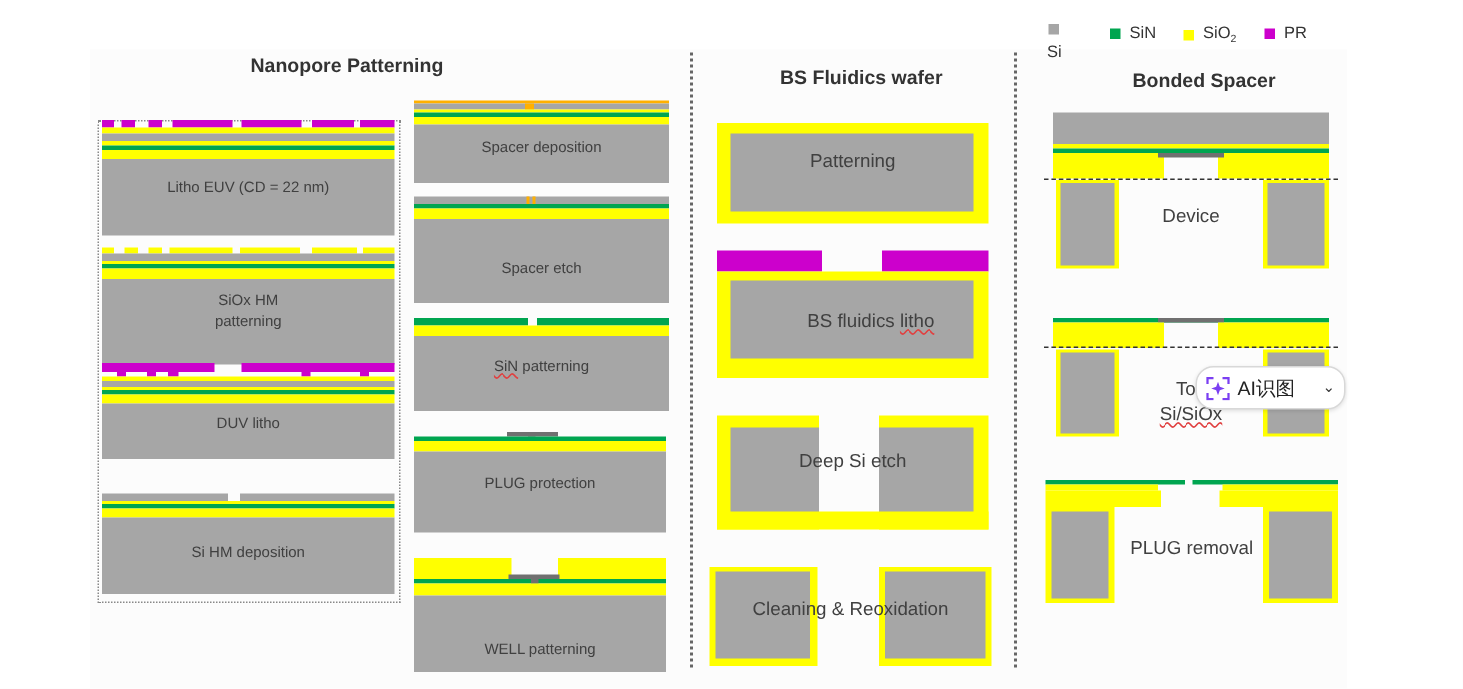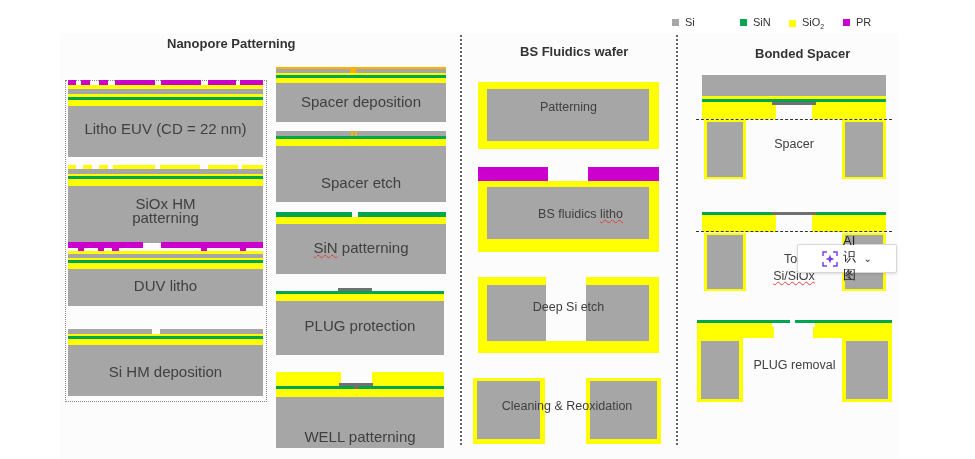--- a/index.html
+++ b/index.html
@@ -7,38 +7,38 @@
          font-family:"Liberation Sans", "DejaVu Sans", sans-serif; }
   .slide { position:absolute; left:60px; top:33px; width:838px; height:426px; background:#fcfcfc; }
   .abs { position:absolute; }
   .si { background:#a6a6a6; }
   .sin { background:#00a550; }
   .ox { background:#ffff00; }
   .pr { background:#cc00cc; }
   .spacer { background:#ffb000; }
   .plug { background:#707070; }
   .title { position:absolute; font-weight:bold; color:#333; font-size:13px; white-space:nowrap; }
-  .lbl { position:absolute; color:#404040; font-size:15px; text-align:center; white-space:nowrap; }
+  .lbl { position:absolute; color:#404040; font-size:10px; text-align:center; white-space:nowrap; }
   .lbl-big { position:absolute; color:#404040; font-size:12.5px; text-align:center; white-space:nowrap; }
   .vdots { position:absolute; width:0; border-left:2px dotted #666; }
   .dash { position:absolute; height:0; border-top:1.5px dashed #333; }
   .legend-item { position:absolute; top:16px; font-size:11px; color:#333; display:flex; align-items:center; gap:6px; white-space:nowrap; }
   .legend-swatch { width:7px; height:7px; display:inline-block; }
   .ai-btn { position:absolute; left:797px; top:244px; width:100px; height:29px; background:#fff; border:1px solid #d8d8d8;
-            border-radius:2px; box-shadow:0 1px 3px rgba(0,0,0,0.12); display:flex; align-items:center; box-sizing:border-box; padding:0 24px; gap:5px; cursor:pointer; }
+            border-radius:12px; box-shadow:0 1px 3px rgba(0,0,0,0.12); display:flex; align-items:center; box-sizing:border-box; padding:0 6px; gap:5px; cursor:pointer; }
   .ai-btn .txt { font-size:13px; color:#222; }
   .ai-btn .chev { font-size:10px; color:#333; margin-left:auto; }
   .squig { text-decoration: underline wavy #e04040; text-decoration-thickness:1px; }
 </style>
 </head>
 <body>
 
 <div class="slide"></div>
 
-<div class="legend-item" style="left:672px;">
+<div class="legend-item" style="left:698px;flex-direction:column;">
   <span class="legend-swatch si"></span>
   <span>Si</span>
 </div>
 <div class="legend-item" style="left:740px;">
   <span class="legend-swatch sin"></span>
   <span>SiN</span>
 </div>
 <div class="legend-item" style="left:789px;">
   <span class="legend-swatch ox"></span>
   <span>SiO<sub style="font-size:7px">2</sub></span>
@@ -202,21 +202,21 @@
   <div class="abs si" style="left:2px; top:0; width:184px; height:21px;"></div>
   <div class="abs ox" style="left:2px; top:21px; width:184px; height:3px;"></div>
   <div class="abs sin" style="left:2px; top:24px; width:184px; height:3px;"></div>
   <div class="abs ox" style="left:2px; top:27px; width:74px; height:17px;"></div>
   <div class="abs ox" style="left:112px; top:27px; width:74px; height:17px;"></div>
   <div class="abs plug" style="left:72px; top:27px; width:44px; height:3px;"></div>
   <div class="abs ox" style="left:4px; top:45px; width:42px; height:59px;"></div>
   <div class="abs si" style="left:7px; top:47px; width:36px; height:55px;"></div>
   <div class="abs ox" style="left:142px; top:45px; width:44px; height:59px;"></div>
   <div class="abs si" style="left:145px; top:47px; width:38px; height:55px;"></div>
-  <div class="lbl-big" style="left:0; top:62px; width:188px;">Spacer</div>
+  <div class="lbl-big" style="left:0; top:62px; width:188px;">Device</div>
 </div>
 <div class="dash" style="left:696px; top:119px; width:196px;"></div>
 
 <div class="abs" style="left:700px; top:212px; width:188px; height:95px;">
   <div class="abs sin" style="left:2px; top:0; width:184px; height:3px;"></div>
   <div class="abs plug" style="left:72px; top:0; width:44px; height:3px;"></div>
   <div class="abs ox" style="left:2px; top:3px; width:74px; height:17px;"></div>
   <div class="abs ox" style="left:112px; top:3px; width:74px; height:17px;"></div>
   <div class="abs ox" style="left:4px; top:21px; width:42px; height:58px;"></div>
   <div class="abs si" style="left:7px; top:23px; width:36px; height:54px;"></div>

